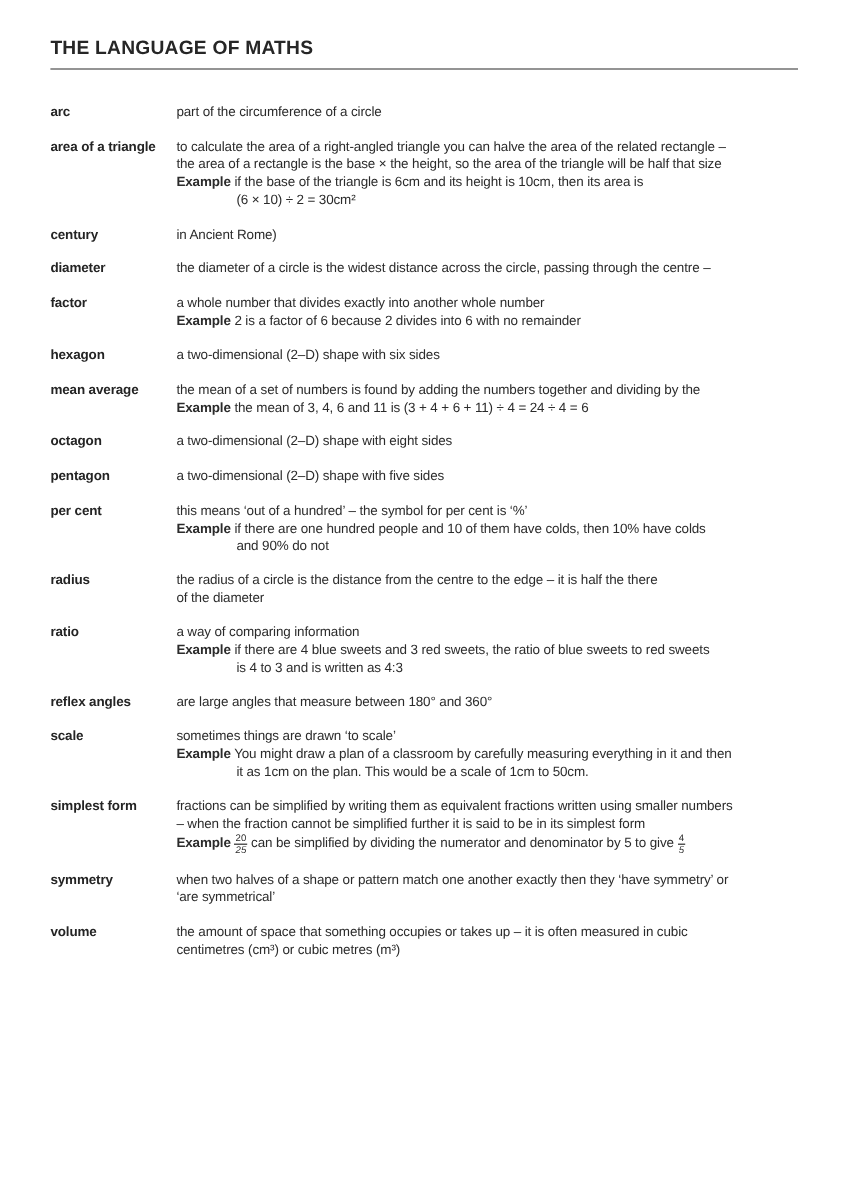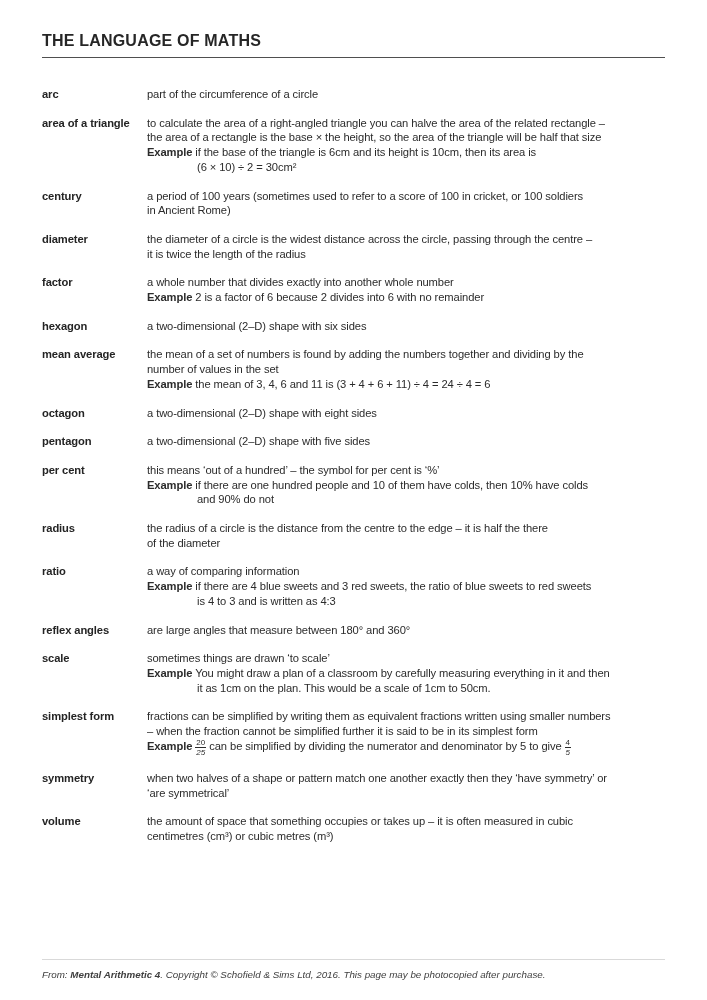--- a/index.html
+++ b/index.html
@@ -126,49 +126,46 @@
         <div class="def">
           <div class="line">to calculate the area of a right-angled triangle you can halve the area of the related rectangle –</div>
           <div class="line">the area of a rectangle is the base × the height, so the area of the triangle will be half that size</div>
           <div class="line"><span class="ex">Example</span> if the base of the triangle is 6cm and its height is 10cm, then its area is</div>
           <div class="line i1">(6 × 10) ÷ 2 = 30cm²</div>
         </div>
       </div>
       <div class="entry">
         <div class="term">century</div>
         <div class="def">
-          <div class="line">a period of 100 years (sometimes used to refer to a score of 100 in cricket, or 100 soldiers</div>
           <div class="line">in Ancient Rome)</div>
         </div>
       </div>
       <div class="entry">
         <div class="term">diameter</div>
         <div class="def">
           <div class="line">the diameter of a circle is the widest distance across the circle, passing through the centre –</div>
-          <div class="line">it is twice the length of the radius</div>
         </div>
       </div>
       <div class="entry">
         <div class="term">factor</div>
         <div class="def">
           <div class="line">a whole number that divides exactly into another whole number</div>
           <div class="line"><span class="ex">Example</span> 2 is a factor of 6 because 2 divides into 6 with no remainder</div>
         </div>
       </div>
       <div class="entry">
         <div class="term">hexagon</div>
         <div class="def">
           <div class="line">a two-dimensional (2–D) shape with six sides</div>
         </div>
       </div>
       <div class="entry">
         <div class="term">mean average</div>
         <div class="def">
           <div class="line">the mean of a set of numbers is found by adding the numbers together and dividing by the</div>
-          <div class="line">number of values in the set</div>
           <div class="line"><span class="ex">Example</span> the mean of 3, 4, 6 and 11 is (3 + 4 + 6 + 11) ÷ 4 = 24 ÷ 4 = 6</div>
         </div>
       </div>
       <div class="entry">
         <div class="term">octagon</div>
         <div class="def">
           <div class="line">a two-dimensional (2–D) shape with eight sides</div>
         </div>
       </div>
       <div class="entry">
@@ -231,17 +228,13 @@
       </div>
       <div class="entry">
         <div class="term">volume</div>
         <div class="def">
           <div class="line">the amount of space that something occupies or takes up – it is often measured in cubic</div>
           <div class="line">centimetres (cm³) or cubic metres (m³)</div>
         </div>
       </div>
     </div>
 
-  <div class="footer">
-    <hr class="footer-rule">
-    <p class="footer-text"><span>From: </span><span class="src">Mental Arithmetic 4</span><span>. Copyright © Schofield &amp; Sims Ltd, 2016. This page may be photocopied after purchase.</span></p>
-  </div>
 </div>
 
 </body></html>

